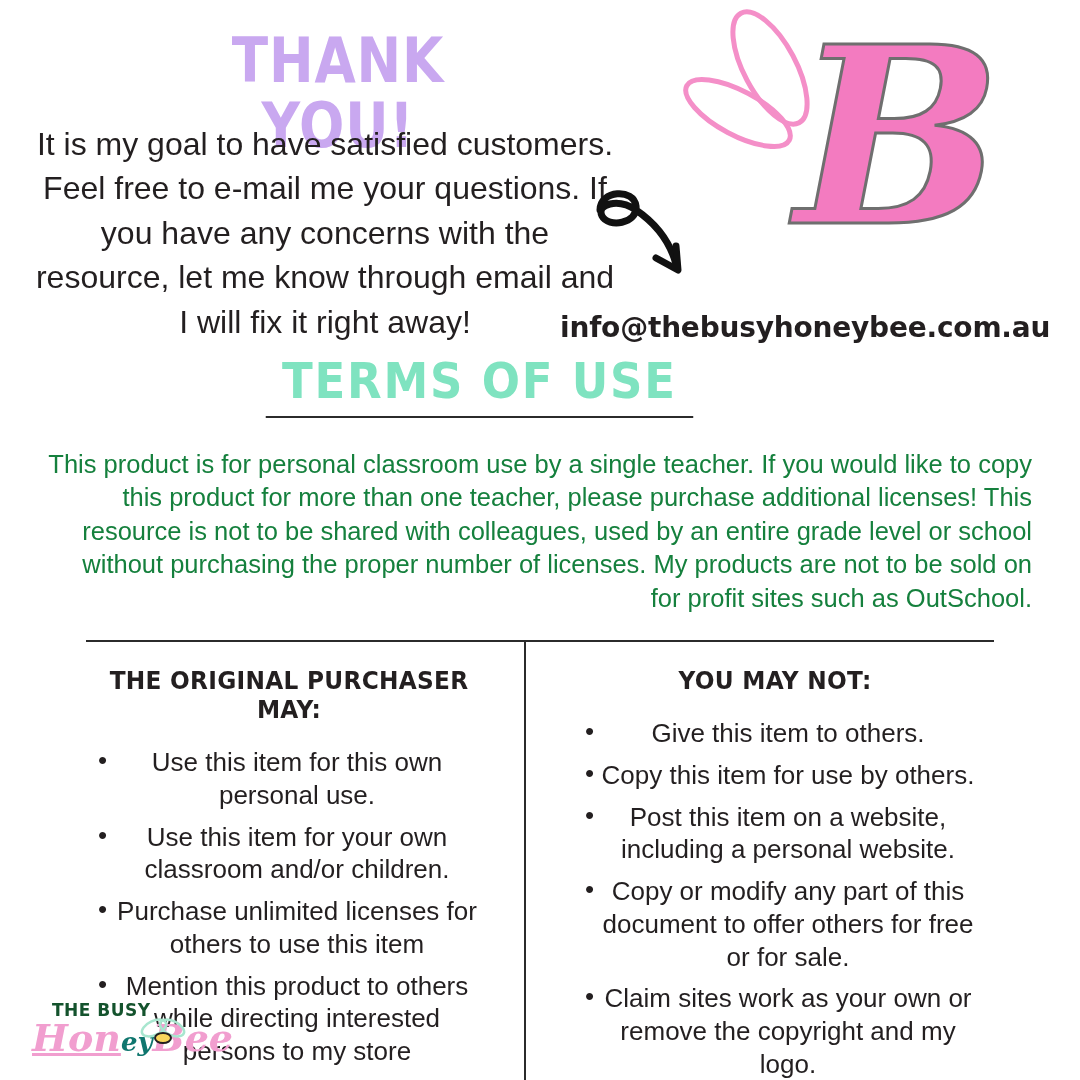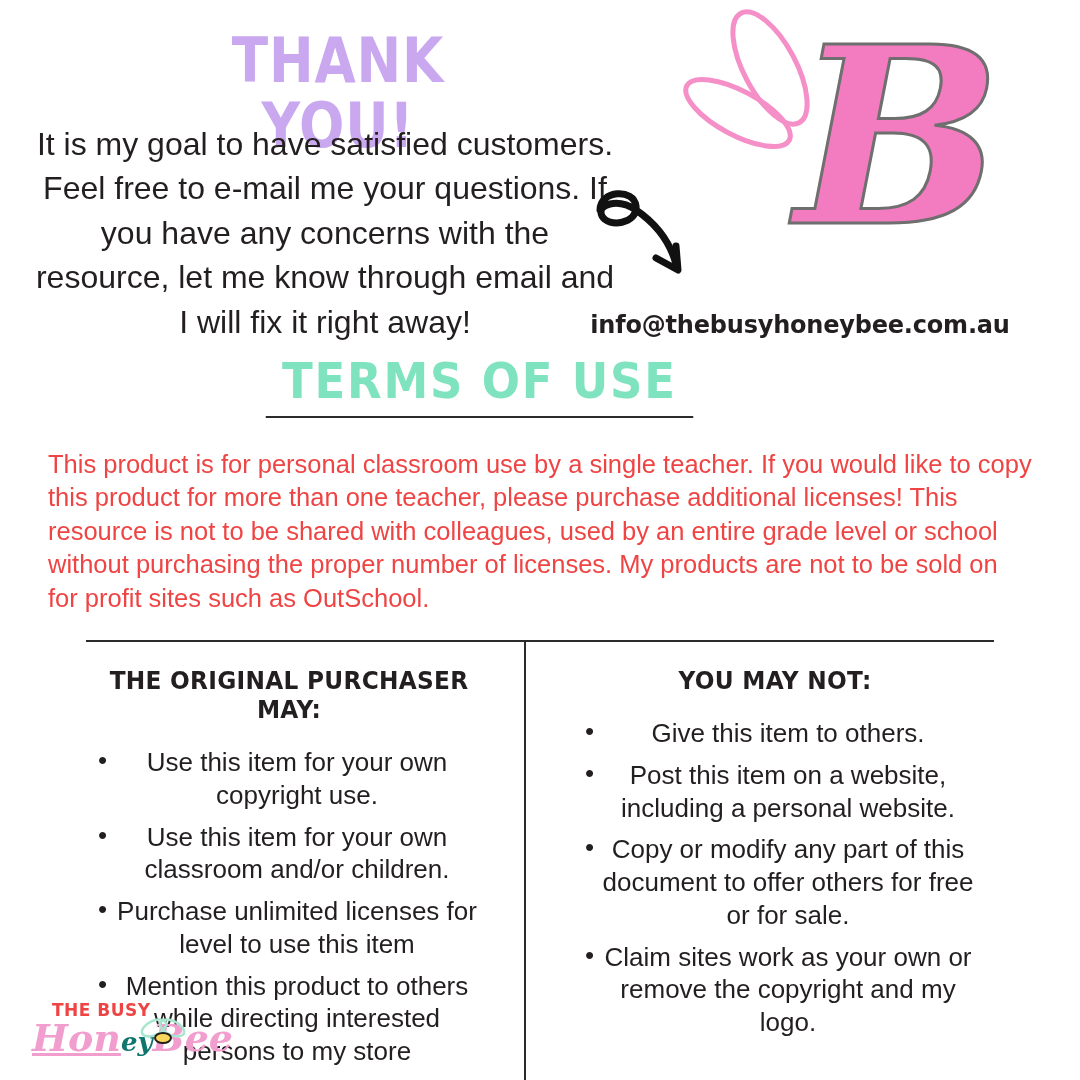--- a/index.html
+++ b/index.html
@@ -71,21 +71,21 @@
 
   
   .email {
     position: absolute;
     left: 560px;
     top: 311px;
     width: 480px;
     text-align: center;
     font-family: "DejaVu Sans", sans-serif;
     font-weight: 700;
-    font-size: 24px;
+    font-size: 28px;
     color: #231f20;
     letter-spacing: -0.2px;
   }
 
   
   .terms-head-wrap {
     position: absolute;
     left: 0;
     top: 352px;
     width: 958px;
@@ -101,24 +101,24 @@
     transform: scaleX(0.9);
     padding: 0 18px 6px 18px;
     border-bottom: 2.5px solid #2b2b2b;
   }
 
   .terms-body {
     position: absolute;
     left: 48px;
     top: 448px;
     width: 984px;
-    text-align: left;
+    text-align: right;
     font-size: 25.5px;
     line-height: 1.31;
-    color: #ef4444;
+    color: #15803d;
   }
 
   
   .hrule {
     position: absolute;
     left: 86px;
     top: 640px;
     width: 908px;
     height: 2px;
     background: #2b2b2b;
@@ -182,21 +182,21 @@
     position: absolute;
     left: 18px;
     top: 1000px;
     width: 210px;
     height: 70px;
   }
   .brand-top {
     font-family: "DejaVu Sans", sans-serif;
     font-weight: 700;
     font-size: 17px;
-    color: #ef4444;
+    color: #14532d;
     letter-spacing: 0.5px;
     margin-left: 34px;
   }
   .brand-main {
     font-family: "DejaVu Serif", serif;
     font-style: italic;
     font-weight: 700;
     font-size: 38px;
     color: #231f20;
     line-height: 0.95;
@@ -248,31 +248,32 @@
   </div>
 
   <div class="terms-body">This product is for personal classroom use by a single teacher. If you would like to copy this product for more than one teacher, please purchase additional licenses! This resource is not to be shared with colleagues, used by an entire grade level or school without purchasing the proper number of licenses. My products are not to be sold on for profit sites such as OutSchool.</div>
 
   <div class="hrule"></div>
   <div class="vrule"></div>
 
   <div class="col left">
     <div class="col-title">THE ORIGINAL PURCHASER MAY:</div>
     <ul class="bullets">
-      <li>Use this item for your own copyright use.</li>
+      <li>Use this item for this own personal use.</li>
       <li>Use this item for your own classroom and/or children.</li>
-      <li>Purchase unlimited licenses for level to use this item</li>
+      <li>Purchase unlimited licenses for others to use this item</li>
       <li>Mention this product to others while directing interested persons to my store</li>
     </ul>
   </div>
 
   <div class="col right">
     <div class="col-title">YOU MAY NOT:</div>
     <ul class="bullets">
       <li>Give this item to others.</li>
+      <li>Copy this item for use by others.</li>
       <li>Post this item on a website, including a personal website.</li>
       <li>Copy or modify any part of this document to offer others for free or for sale.</li>
       <li>Claim sites work as your own or remove the copyright and my logo.</li>
     </ul>
   </div>
 
   <div class="brand">
     <div class="brand-top">THE BUSY</div>
     <div class="brand-main">
       <span class="hon">Hon</span><span class="ey">ey</span><span class="bee">Bee</span>

